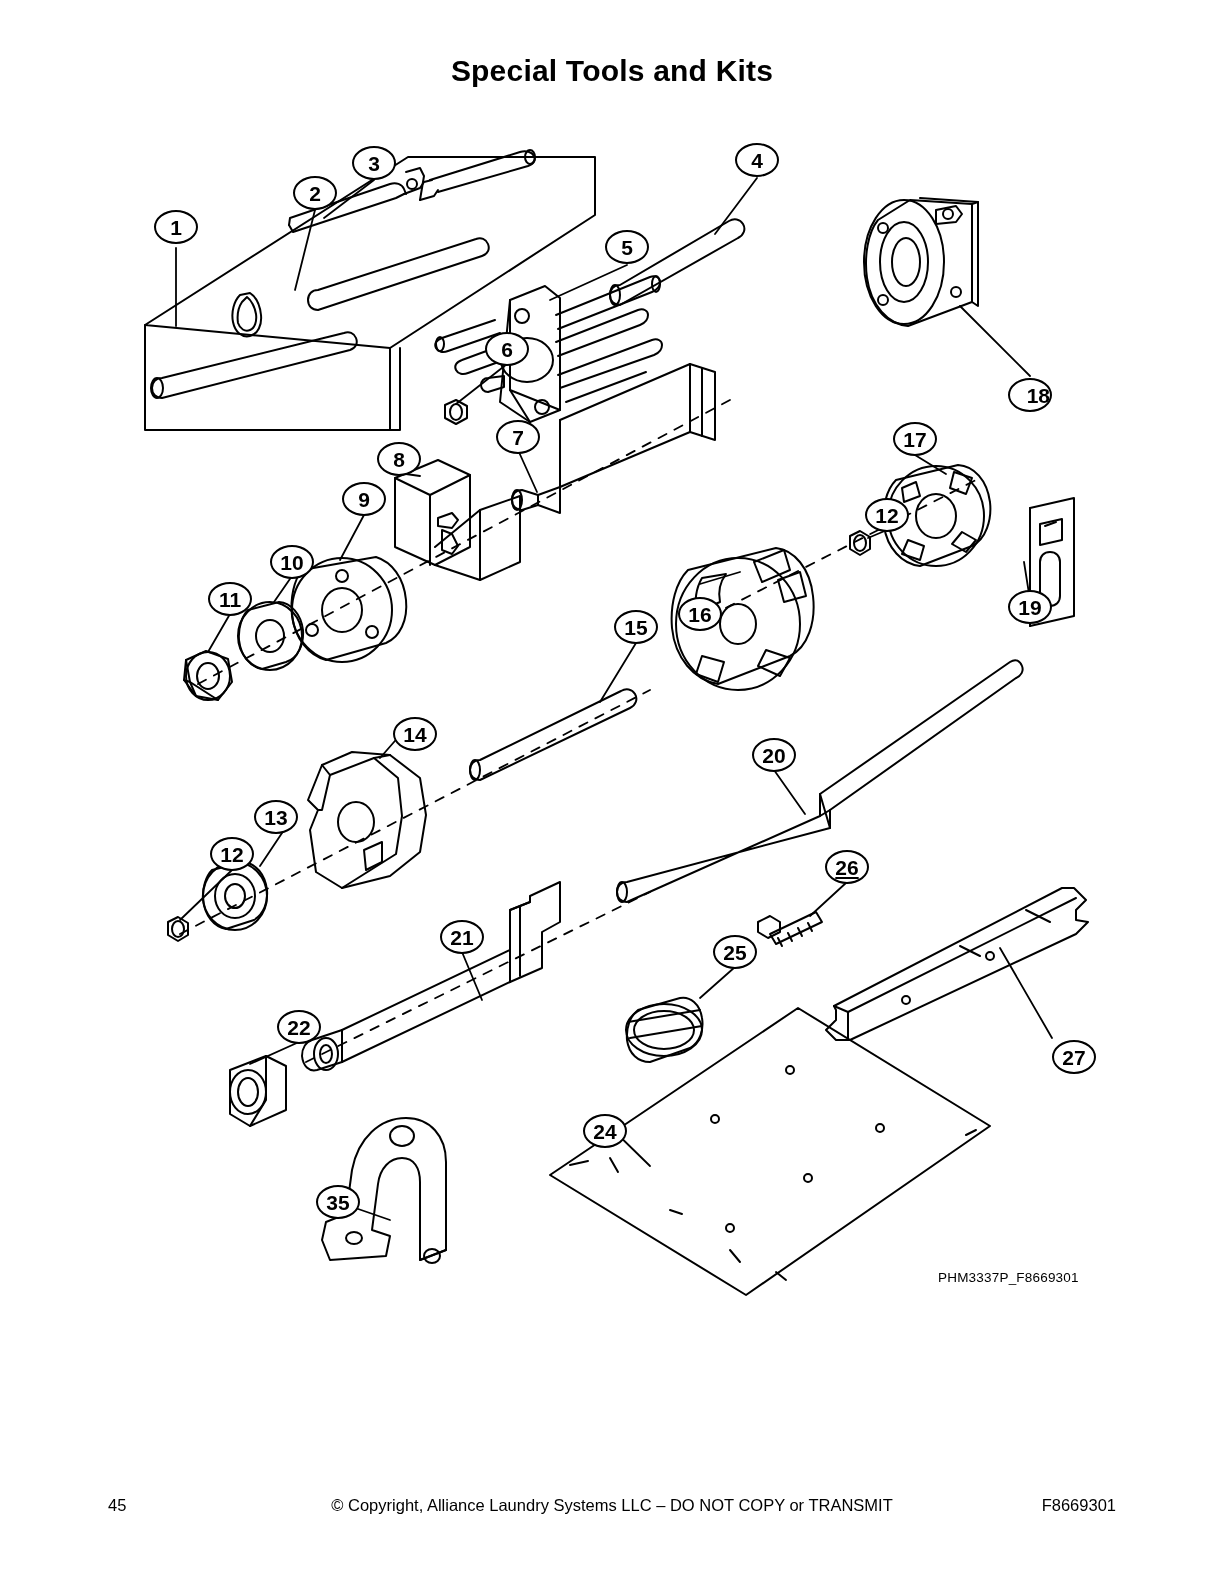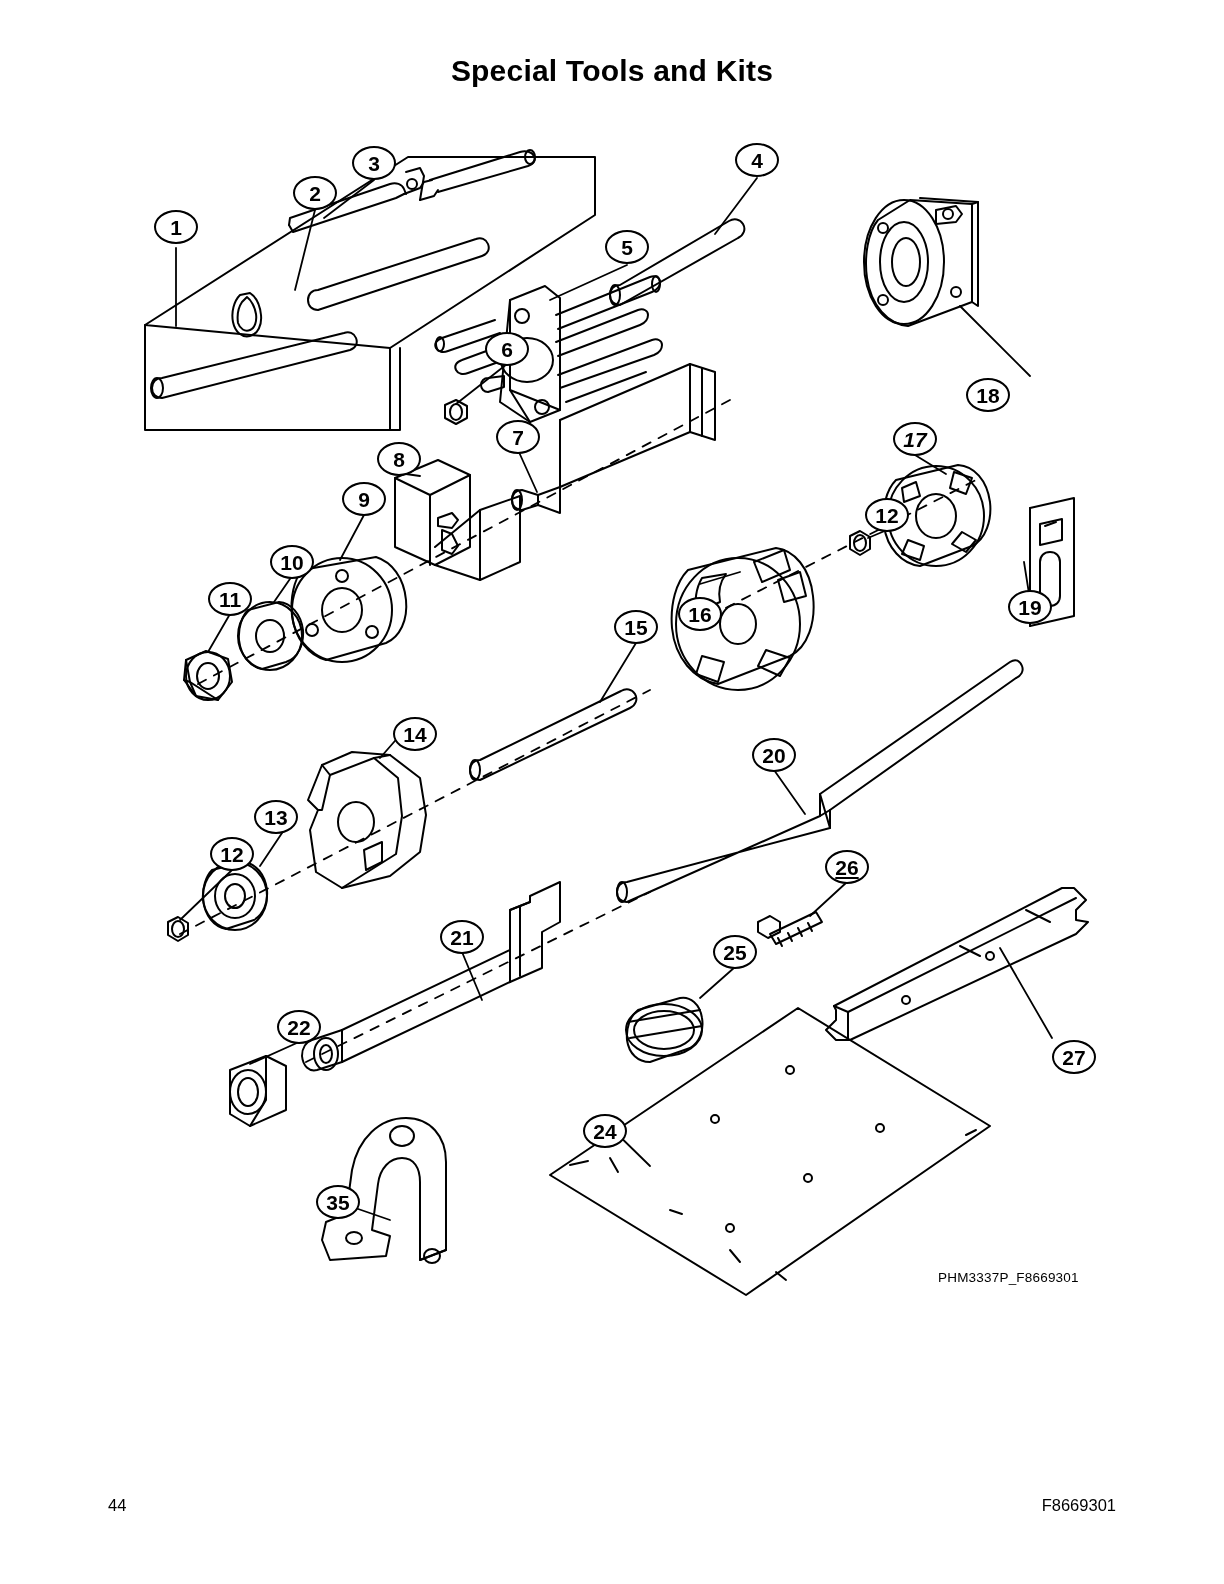--- a/index.html
+++ b/index.html
@@ -395,34 +395,35 @@
     <div class="callout" style="left:287px; top:332px;">8</div>
     <div class="callout" style="left:252px; top:372px;">9</div>
     <div class="callout" style="left:180px; top:435px;">10</div>
     <div class="callout" style="left:118px; top:472px;">11</div>
     <div class="callout" style="left:775px; top:388px;">12</div>
     <div class="callout" style="left:164px; top:690px;">13</div>
     <div class="callout" style="left:120px; top:727px;">12</div>
     <div class="callout" style="left:303px; top:575px;margin-top:32px;">14</div>
     <div class="callout" style="left:524px; top:500px;">15</div>
     <div class="callout" style="left:588px; top:442px;margin-top:45px;">16</div>
-    <div class="callout" style="left:803px; top:312px;font-style:italic;">17</div>
-    <div class="callout" style="left:876px; top:268px;">18</div>
+    <div class="callout" style="left:803px; top:312px;">17</div>
+    <div class="callout" style="left:918px; top:268px;text-align:right;">18</div>
     <div class="callout" style="left:918px; top:480px;">19</div>
     <div class="callout" style="left:662px; top:628px;">20</div>
     <div class="callout" style="left:350px; top:810px;">21</div>
     <div class="callout" style="left:187px; top:900px;">22</div>
     <div class="callout" style="left:226px; top:1075px;">35</div>
     <div class="callout" style="left:493px; top:980px;margin-top:24px;">24</div>
     <div class="callout" style="left:623px; top:825px;">25</div>
     <div class="callout" style="left:735px; top:740px;text-decoration:underline;">26</div>
     <div class="callout" style="left:962px; top:930px;">27</div>
 
   </div>
 
   <div class="fig-code">PHM3337P_F8669301</div>
 
   <div class="footer">
-    <span class="page-num">44</span>
+    <span class="page-num">45</span>
+    <span class="copyright">© Copyright, Alliance Laundry Systems LLC – DO NOT COPY or TRANSMIT</span>
     <span class="doc-num">F8669301</span>
   </div>
 
 </div>
 
 </body></html>

